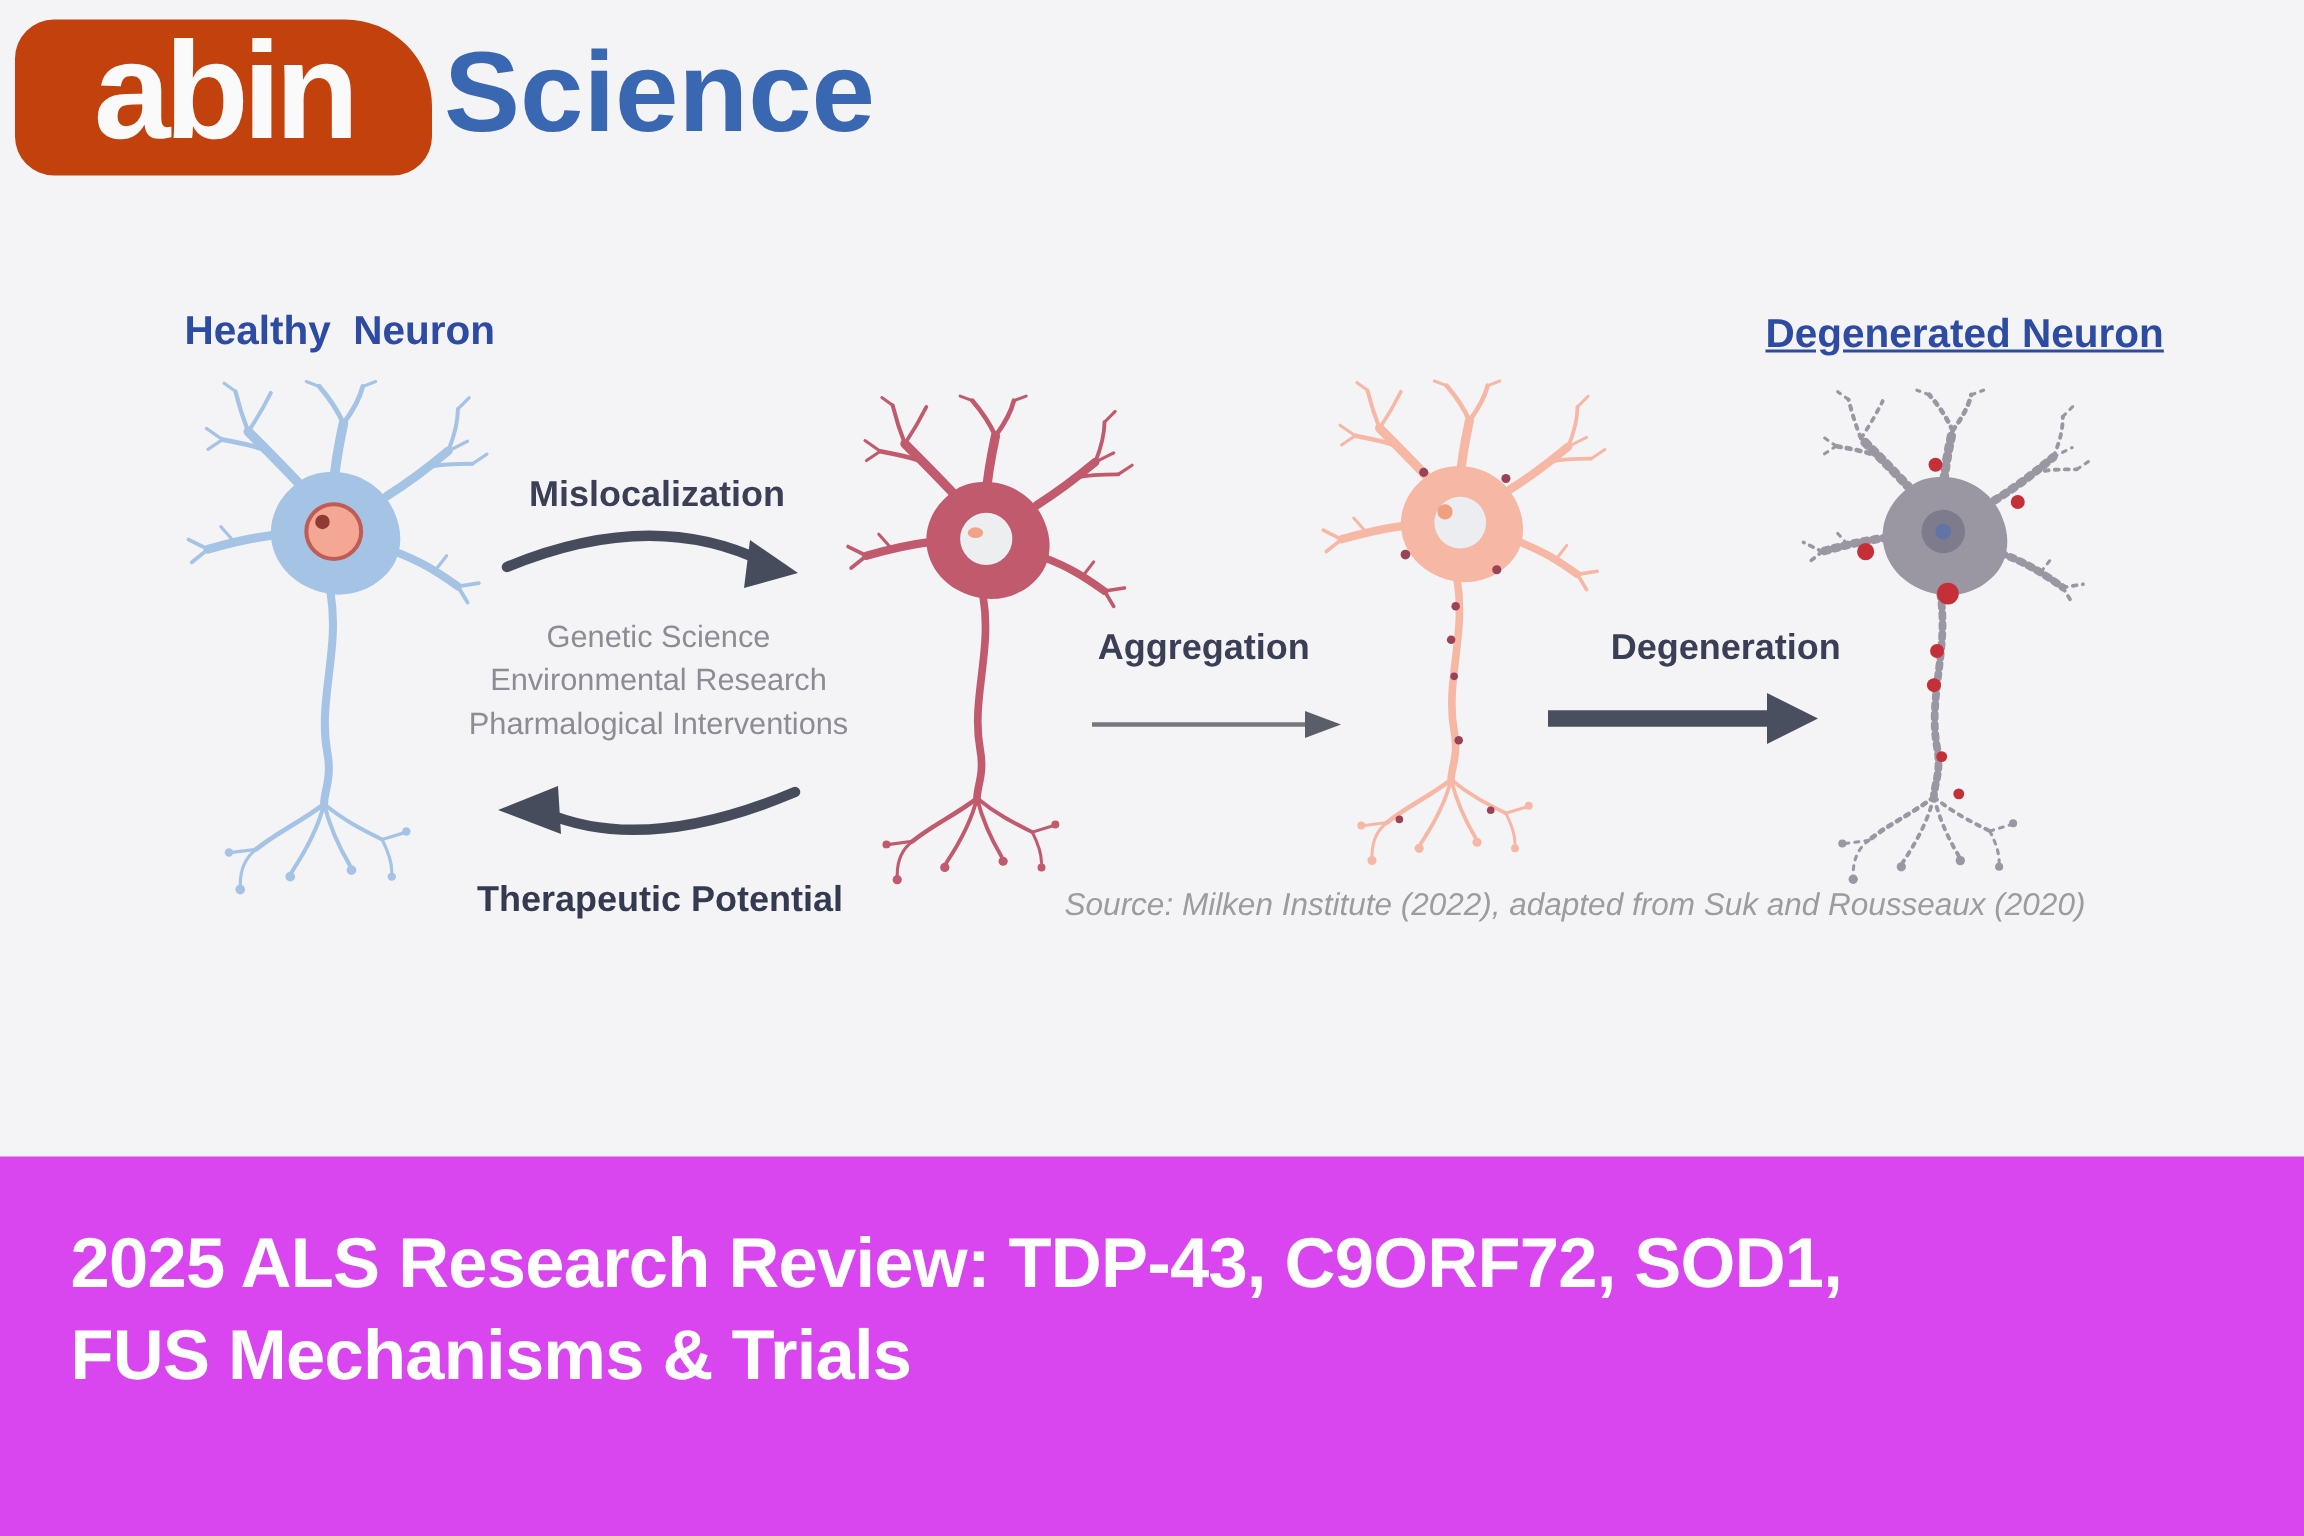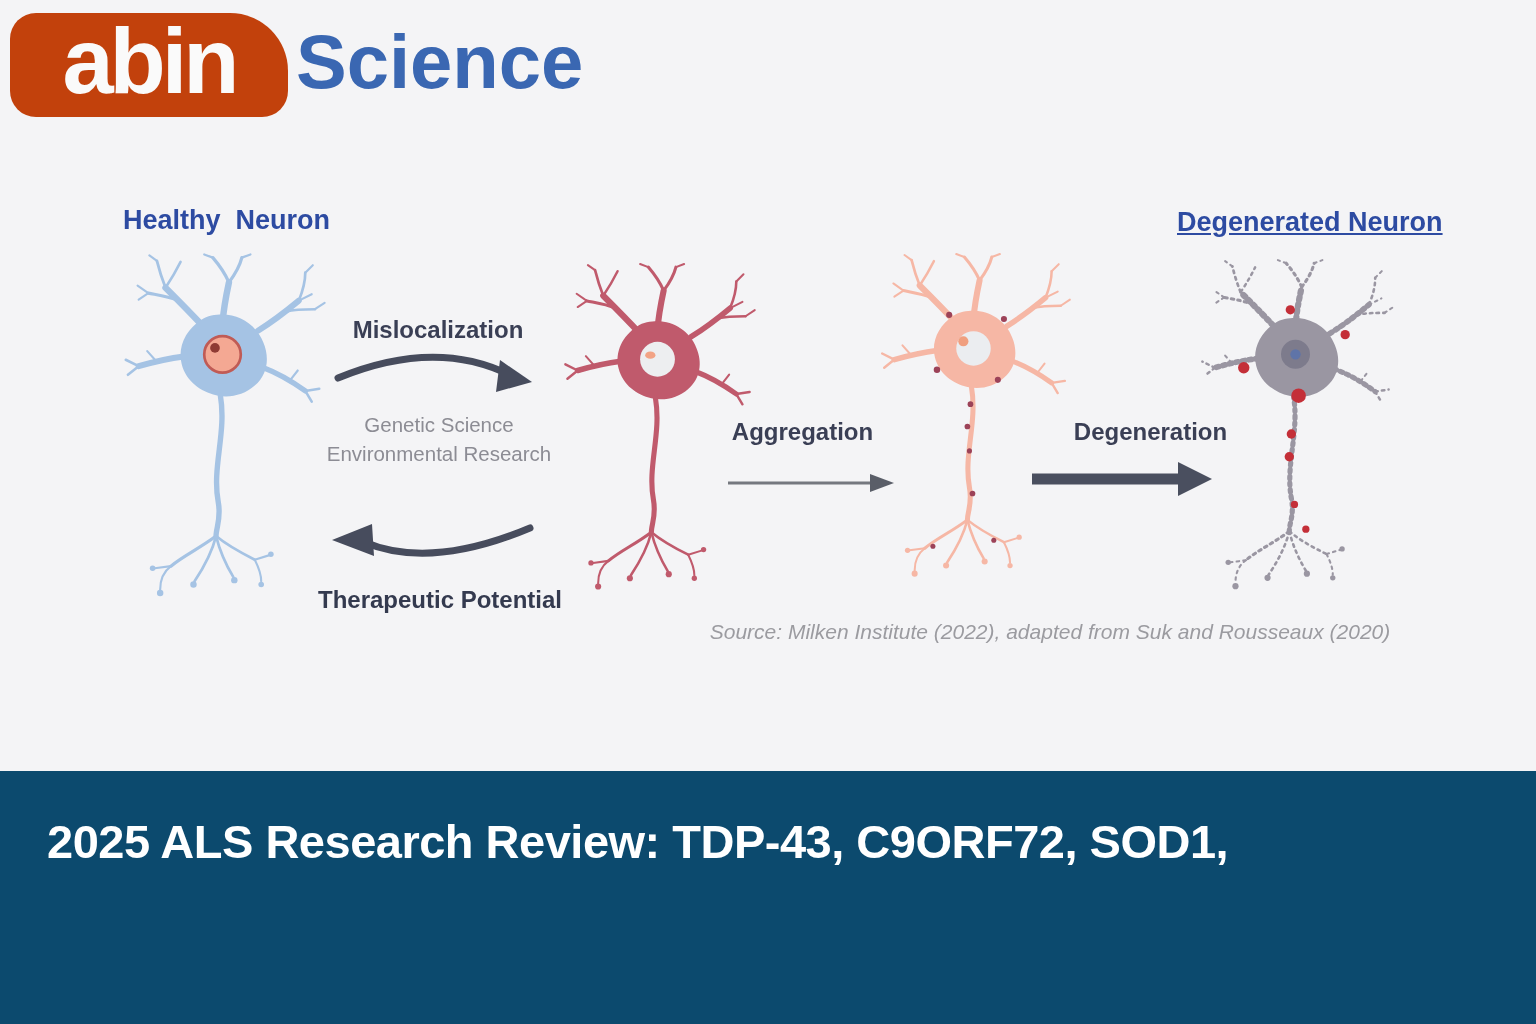--- a/index.html
+++ b/index.html
@@ -29,29 +29,29 @@
   .degenerated-label{left:1177px;top:207px;text-decoration:underline;}
   .mislocalization-label{left:328px;top:292px;width:220px;margin-top:24px;}
   .therapeutic-label{left:310px;top:586px;width:260px;color:#343a4f;}
   .aggregation-label{left:720px;top:418px;width:165px;}
   .degeneration-label{left:1068px;top:418px;width:165px;}
   .factors{
     position:absolute;left:296px;top:410px;width:286px;text-align:center;
     color:#8c8c94;font-size:20.5px;line-height:29px;
   }
   .source-note{
-    position:absolute;left:660px;top:620px;width:780px;text-align:center;
+    position:absolute;left:660px;top:592px;width:780px;text-align:center;
     color:#9b9ba0;font-size:21px;font-style:italic;
   }
   
   .neuron,.arrow{position:absolute;display:block;overflow:visible;}
   
   .banner{
     position:absolute;left:0;top:771px;width:1536px;height:253px;
-    background:#0c4a6e;
+    background:#d946ef;
   }
   .banner h1{
     margin:0;padding:40px 20px 0 47px;
     color:#ffffff;font-size:47px;line-height:61px;font-weight:bold;
     letter-spacing:-0.5px;
   }
   .hidden-defs{position:absolute;width:0;height:0;overflow:hidden;}
 </style>
 </head>
 <body>
@@ -125,20 +125,21 @@
   <section>
 
     <div class="lbl lbl-blue healthy-label">Healthy  Neuron</div>
     <div class="lbl lbl-blue degenerated-label">Degenerated Neuron</div>
 
     <div class="lbl lbl-step mislocalization-label">Mislocalization</div>
 
     <div class="factors">
       <div>Genetic Science</div>
       <div>Environmental Research</div>
+      <div>Pharmalogical Interventions</div>
     </div>
 
     <div class="lbl lbl-step therapeutic-label">Therapeutic Potential</div>
     <div class="lbl lbl-step aggregation-label">Aggregation</div>
     <div class="lbl lbl-step degeneration-label">Degeneration</div>
 
     <svg class="arrow" style="left:330px;top:342px;width:215px;height:58px" viewBox="0 0 215 58">
       <path d="M8,36 Q105,-4 180,33" fill="none" stroke="#474c5d" stroke-width="7" stroke-linecap="round"></path>
       <polygon points="170,18 202,40 166,50" fill="#474c5d"></polygon>
     </svg>
@@ -202,16 +203,17 @@
           <circle cx="110" cy="262" r="3.5"></circle>
       </g>
     </svg>
 
     <div class="source-note">Source: Milken Institute (2022), adapted from Suk and Rousseaux (2020)</div>
   </section>
 
   <footer class="banner">
     <h1>
       <span>2025 ALS Research Review: TDP-43, C9ORF72, SOD1,</span><br>
+      <span>FUS Mechanisms &amp; Trials</span>
     </h1>
   </footer>
 
 </div>
 
 </body></html>

